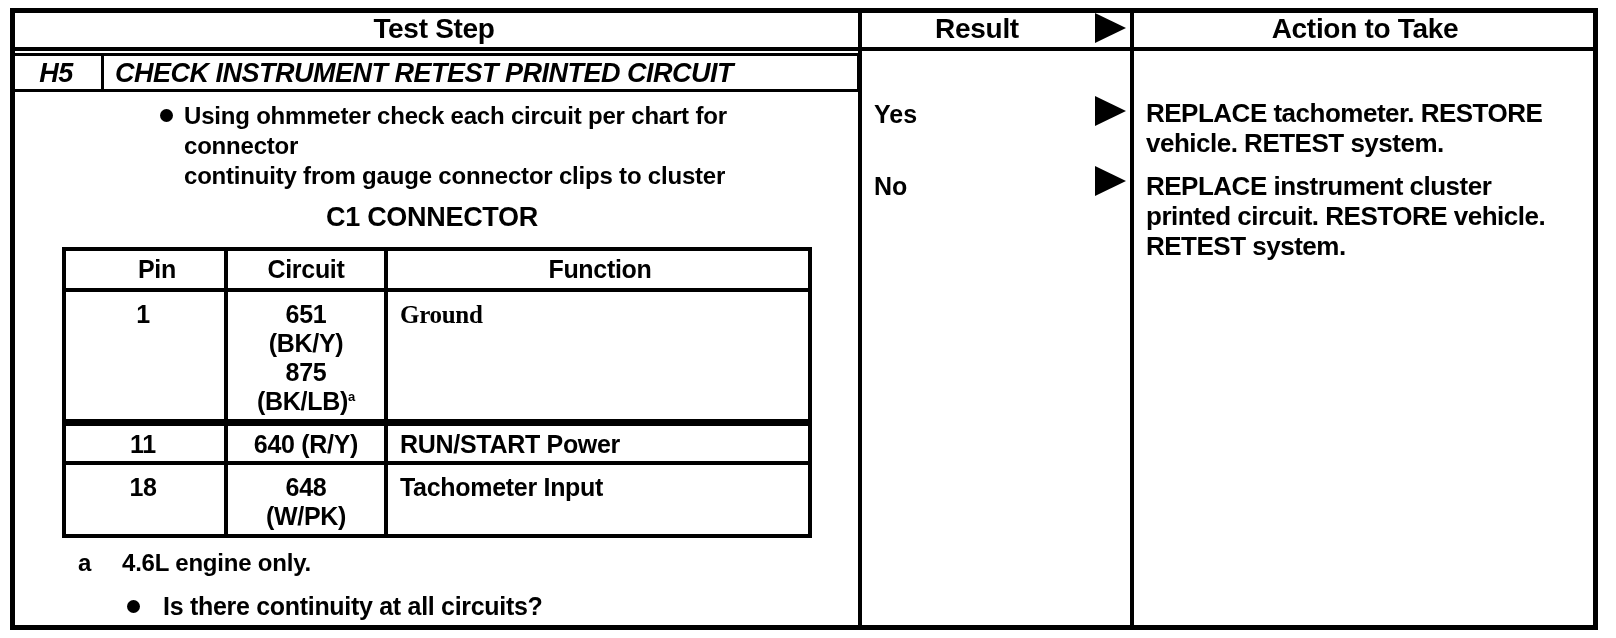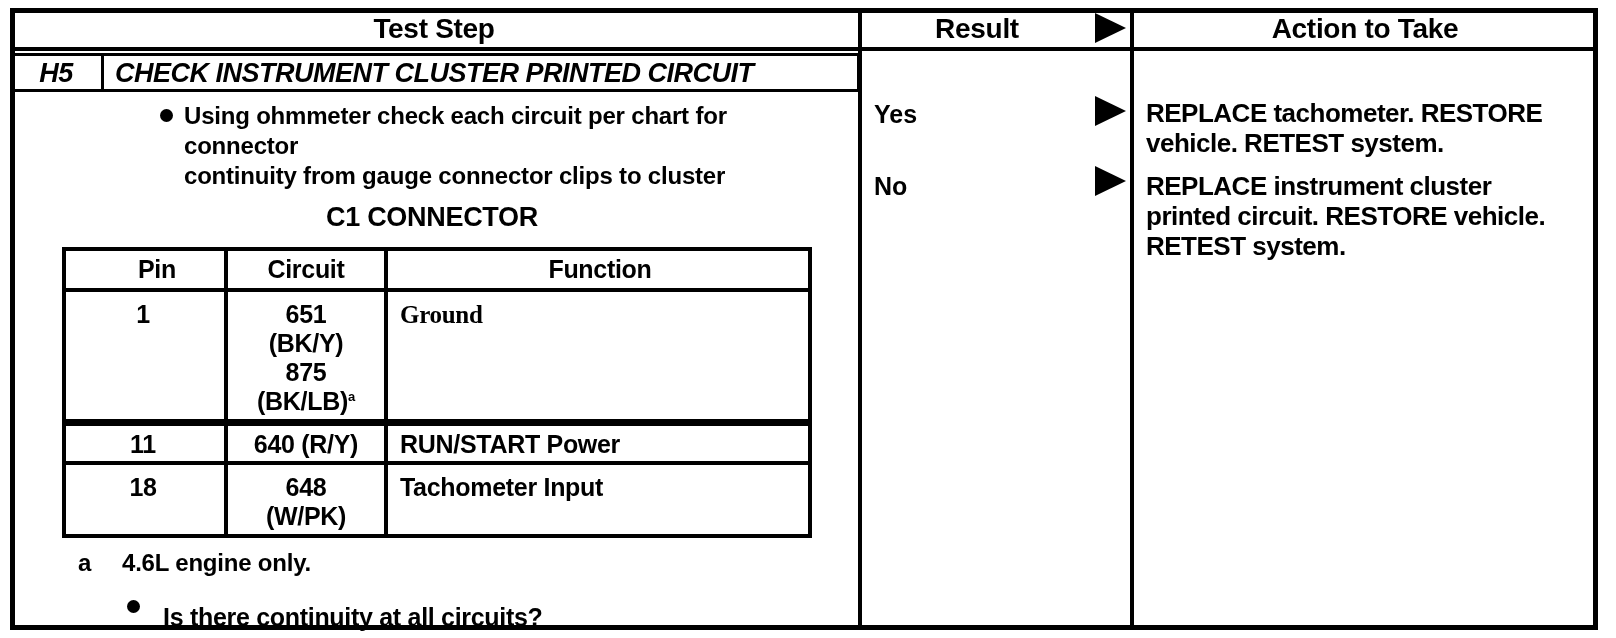--- a/index.html
+++ b/index.html
@@ -39,21 +39,21 @@
   <div class="line" style="left:10px;top:47px;width:1588px;height:4px;"></div>
 
   <div class="abs hdr center" style="left:10px;top:13px;width:848px;">Test Step</div>
   <div class="abs hdr center" style="left:862px;top:13px;width:230px;">Result</div>
   <div class="arrow" style="left:1095px;top:13px;"></div>
   <div class="abs hdr center" style="left:1134px;top:13px;width:462px;">Action to Take</div>
 
   <div class="h5box" style="left:10px;top:53px;width:850px;height:39px;"></div>
   <div class="line" style="left:101px;top:53px;width:3px;height:39px;"></div>
   <div class="abs step-title center" style="left:10px;top:58px;width:92px;">H5</div>
-  <div class="abs step-title" style="left:115px;top:58px;">CHECK INSTRUMENT CLUSTER PRINTED CIRCUIT</div>
+  <div class="abs step-title" style="left:115px;top:58px;">CHECK INSTRUMENT RETEST PRINTED CIRCUIT</div>
 
   <div class="bullet" style="left:160px;top:109px;"></div>
   <div class="abs body-txt" style="left:184px;top:101px;">
     <div>Using ohmmeter check each circuit per chart for</div>
     <div>connector</div>
     <div>continuity from gauge connector clips to cluster</div>
   </div>
 
   <div class="abs conn-hd center" style="left:62px;top:202px;width:740px;">C1 CONNECTOR</div>
 
@@ -85,21 +85,21 @@
   <div class="abs cell center" style="left:228px;top:473px;width:156px;">
     <div>648</div>
     <div>(W/PK)</div>
   </div>
   <div class="abs cell" style="left:400px;top:473px;">Tachometer Input</div>
 
   <div class="abs foot" style="left:78px;top:549px;">a</div>
   <div class="abs foot" style="left:122px;top:549px;">4.6L engine only.</div>
 
   <div class="bullet" style="left:127px;top:600px;"></div>
-  <div class="abs question" style="left:163px;top:592px;margin-top:11px;">Is there continuity at all circuits?</div>
+  <div class="abs question" style="left:163px;top:592px;">Is there continuity at all circuits?</div>
 
   <div class="abs result-lbl" style="left:874px;top:100px;">Yes</div>
   <div class="arrow" style="left:1095px;top:96px;"></div>
   <div class="abs result-lbl" style="left:874px;top:172px;">No</div>
   <div class="arrow" style="left:1095px;top:166px;"></div>
 
   <div class="abs action-txt" style="left:1146px;top:98px;">
     <div>REPLACE tachometer. RESTORE</div>
     <div>vehicle. RETEST system.</div>
   </div>

